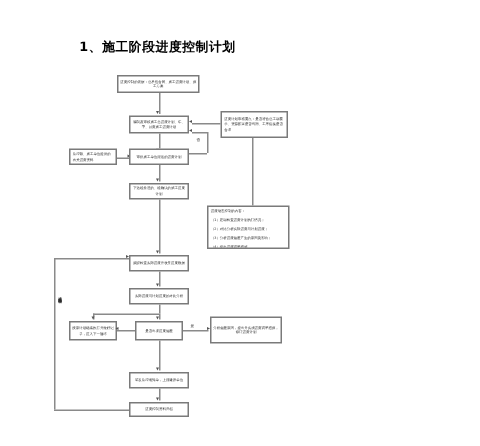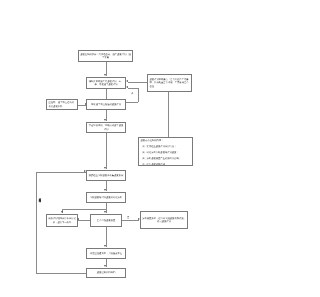--- a/index.html
+++ b/index.html
@@ -105,20 +105,21 @@
     text-orientation: upright;
     letter-spacing: 0.2px;
     white-space: nowrap;
   }
 </style>
 </head>
 <body>
 
 <div id="page">
 
+  <div class="title">1、施工阶段进度控制计划</div>
 
   <div class="box" style="left:78px; top:50px; width:55px; height:12px;">
     <span>进度控制的依据：总承包合同、施工进度计划、施工方案</span>
   </div>
 
   <div class="vline" style="left:105.5px; top:62px; height:14px;"></div>
   <div class="arrow-down" style="left:104px; top:74px;"></div>
 
   <div class="box" style="left:86px; top:77px; width:40px; height:12px;">
     <span>编制及审核施工总进度计划、年、季、月度施工进度计划</span>

